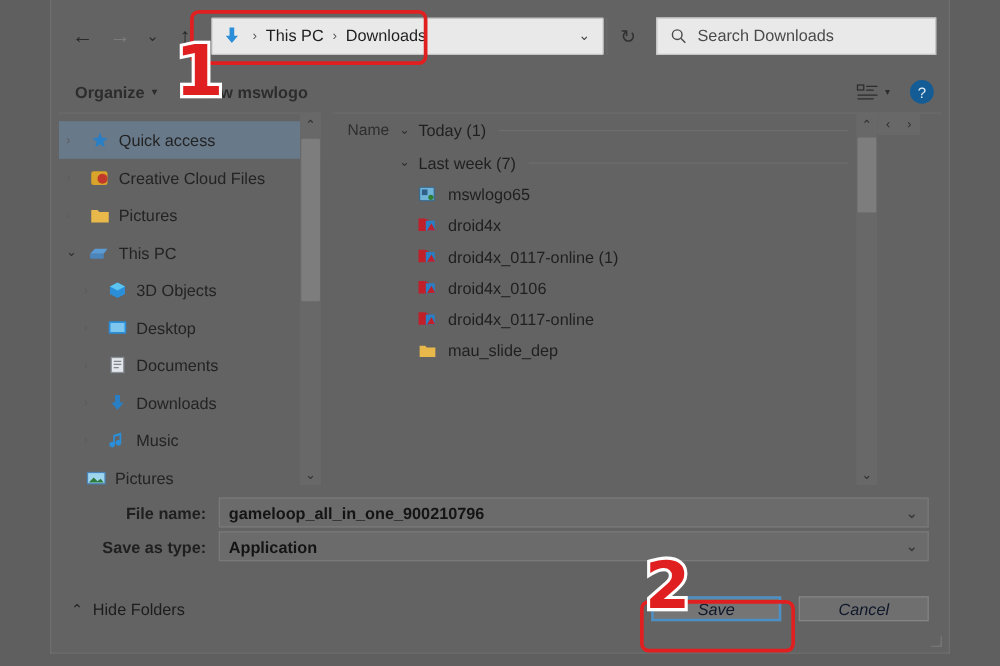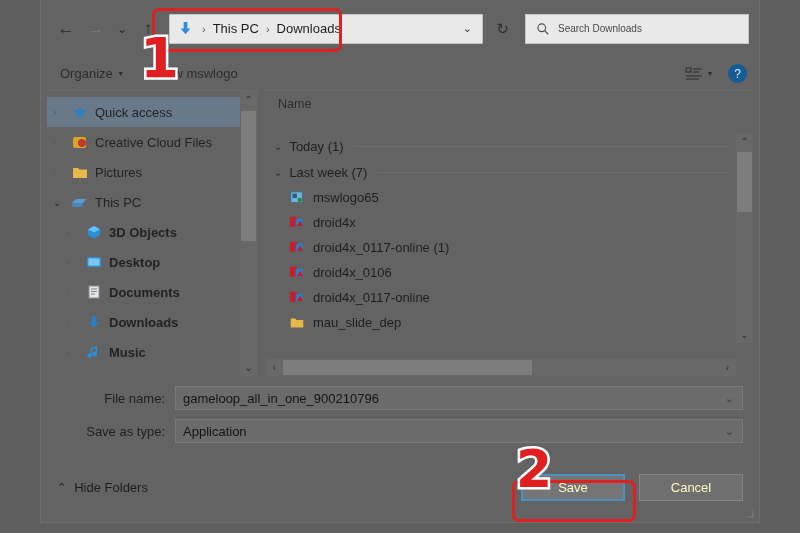--- a/index.html
+++ b/index.html
@@ -114,36 +114,36 @@
     width: 224px; height: 30px;
     margin-left: 6px;
     background: #e9e9e9;
     border: 1px solid #c6c6c6;
     display: flex;
     align-items: center;
     padding-left: 10px;
     flex: 0 0 auto;
   }
   .search-ico { width: 14px; height: 14px; margin-right: 8px; }
-  .search-ph { font-size: 10px; color: #4a4a4a; }
+  .search-ph { font-size: 13px; color: #4a4a4a; }
 
   
   .toolbar {
     height: 33px;
     display: flex;
     align-items: center;
     padding: 0 12px;
     flex: 0 0 auto;
     position: relative;
   }
   .tbtn {
     font-size: 13px;
     color: #2c2c2c;
     padding: 3px 7px;
-    display: flex; align-items: center; gap: 6px;
+    display: flex; align-items: center; gap: 6px; font-weight: bold;
   }
   .tb-caret { font-size: 8px; color: #2c2c2c; }
   .tb-right { margin-left: auto; display: flex; align-items: center; gap: 4px; }
   .viewico { width: 20px; height: 16px; }
   .helpbtn {
     width: 19px; height: 19px;
     border-radius: 50%;
     background: #135c96;
     color: #dfe9f2;
     font-size: 12px;
@@ -178,21 +178,21 @@
   }
   .trow.sel { background: #68798a; }
   .tchev {
     width: 17px;
     font-size: 10px;
     color: #5b5b5b;
     flex: 0 0 auto;
   }
   .tchev.open { color: #2b2b2b; }
   .tico { width: 20px; height: 16px; flex: 0 0 auto; margin-right: 5px; }
-  .indent1 { padding-left: 20px; font-weight: bold; }
+  .indent1 { padding-left: 20px; }
 
   
   .vsb {
     position: absolute;
     top: 0; right: 0;
     width: 17px; height: 100%;
     background: #686868;
   }
   .vsb-arrow {
     height: 17px;
@@ -209,22 +209,21 @@
   }
 
   
   .listpane {
     flex: 1 1 auto;
     position: relative;
     overflow: hidden;
     margin-left: 9px;
     border-top: 1px solid #6c6c6c;
     display: flex;
-    flex-direction: column;
-    gap: 16px;
+    flex-direction: row;
   }
   .colhead {
     height: 26px;
     display: flex;
     align-items: center;
     padding-left: 12px;
     font-size: 12.5px;
     color: #2e2e2e;
     flex: 0 0 auto;
   }
@@ -285,21 +284,22 @@
   }
 
   
   .form {
     flex: 0 0 auto;
     padding: 10px 16px 0 16px;
   }
   .frm-row {
     display: flex;
     align-items: center;
-    margin-bottom: 9px;
+    margin-bottom: 3px;
+    font-weight: bold;
   }
   .frm-label {
     width: 118px;
     text-align: right;
     padding-right: 10px;
     font-size: 13px;
     color: #1f1f1f;
     flex: 0 0 auto;
   }
   .combo {
@@ -330,26 +330,26 @@
     position: relative;
   }
   .hidefolders {
     display: flex; align-items: center; gap: 8px;
     font-size: 13px;
     color: #1c1c1c;
   }
   .hf-chev { font-size: 11px; }
   .btns { margin-left: auto; display: flex; gap: 14px; align-items: center; }
   .btn {
-    width: 104px; height: 27px;
+    width: 104px; height: 20px;
     background: #6f6f6f;
     border: 1px solid #858585;
     font-size: 13px;
-    color: #fef9c3;
-    display: flex; align-items: center; justify-content: center;
+    color: #0f172a;
+    display: flex; align-items: center; justify-content: center; font-style: italic;
   }
   .btn.primary {
     border: 2px solid #4c8fc4;
     background: #757575;
   }
   .grip {
     position: absolute;
     right: 5px; bottom: 4px;
     width: 10px; height: 10px;
     opacity: .5;

